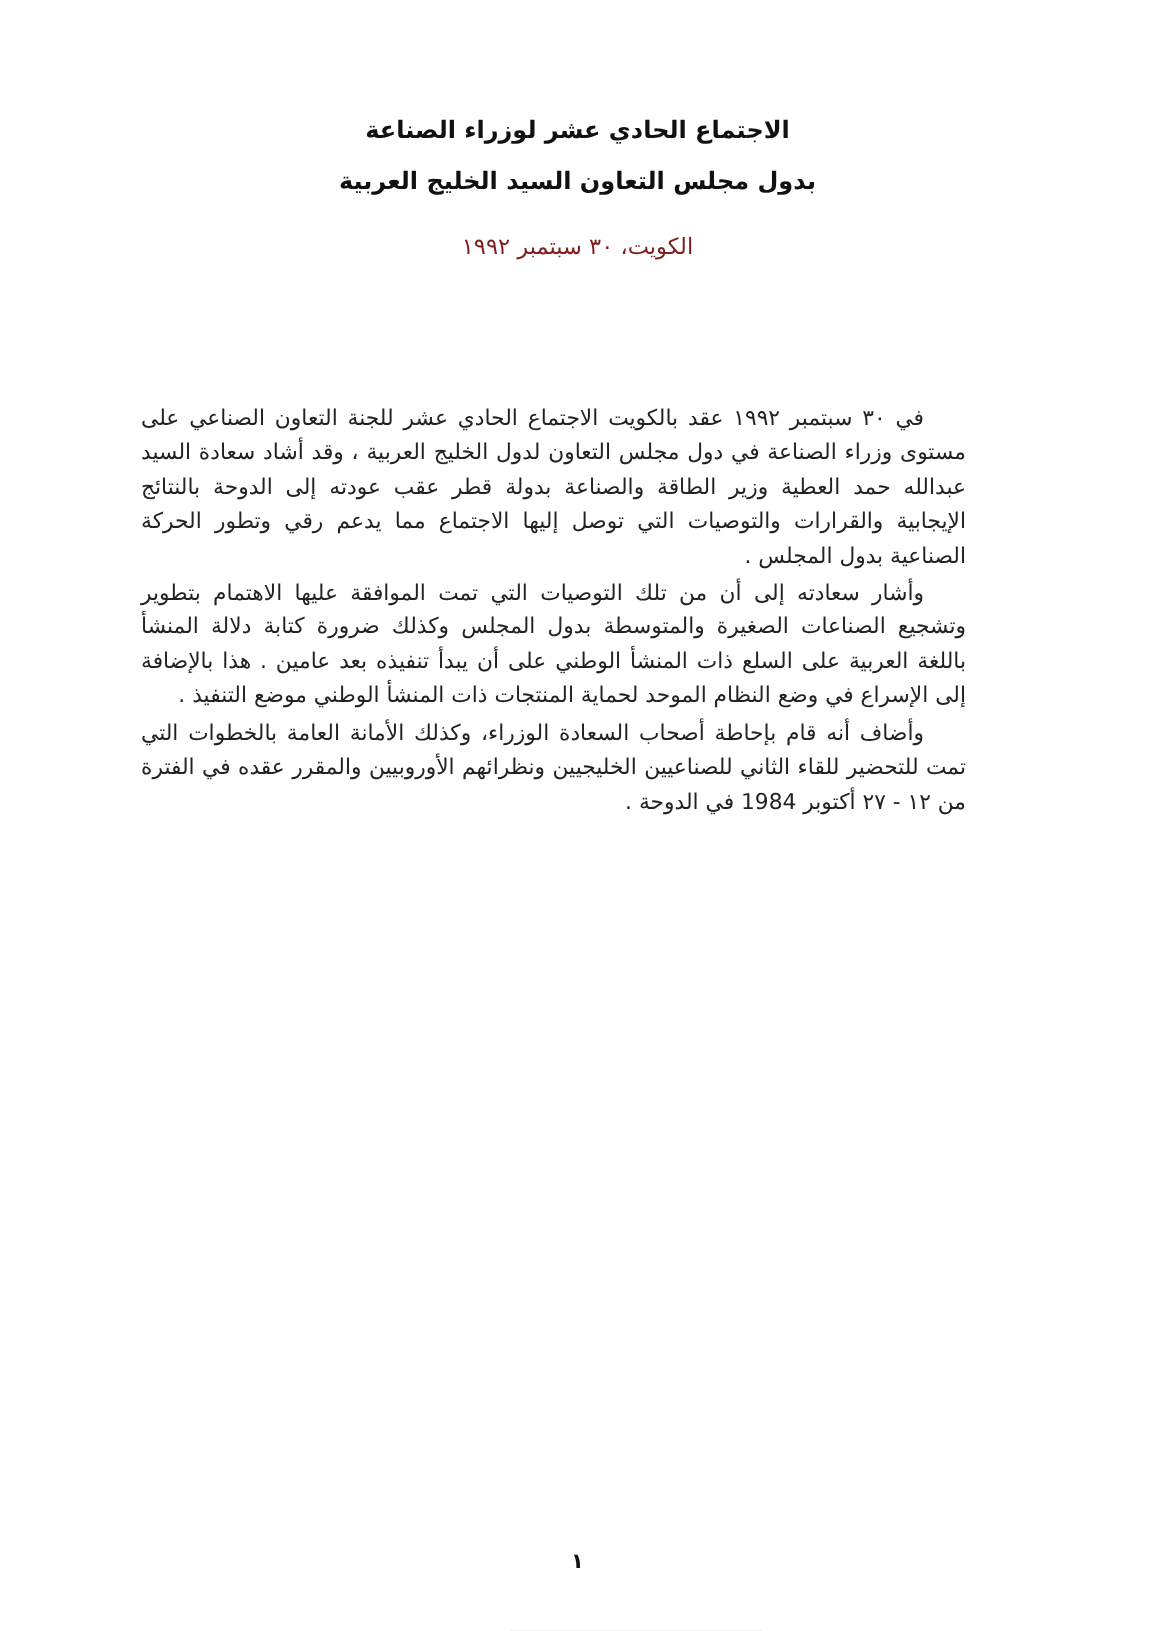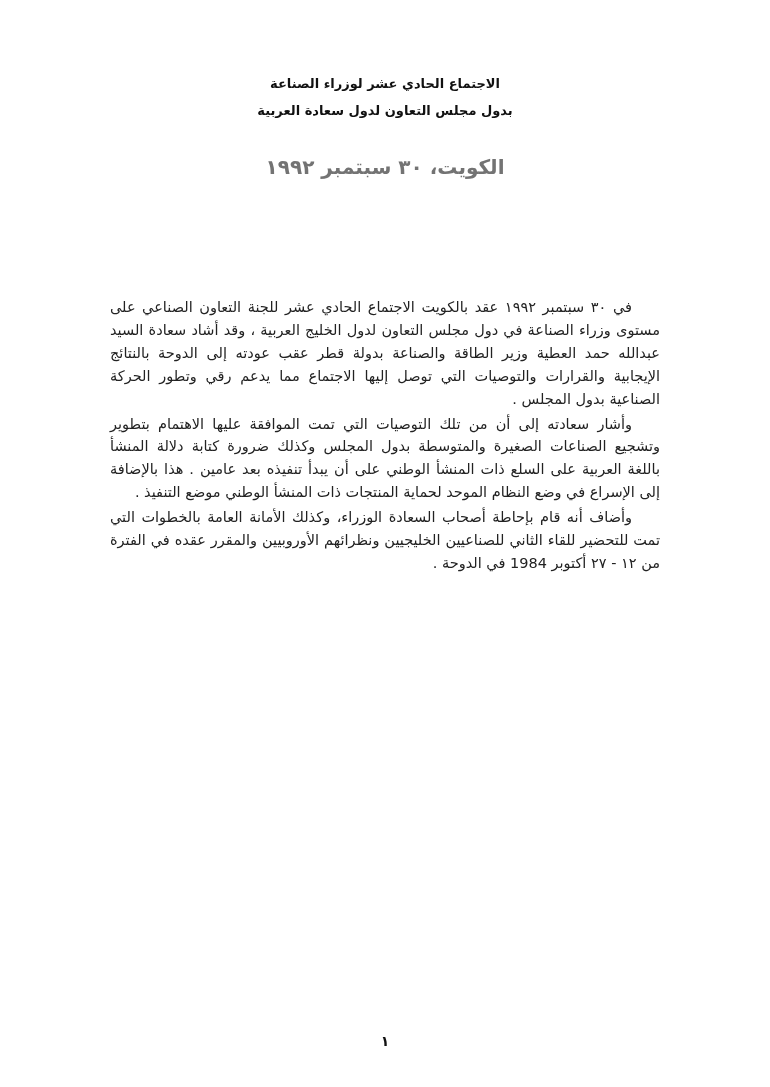--- a/index.html
+++ b/index.html
@@ -20,47 +20,46 @@
     box-sizing: border-box;
   }
   .title-block {
     position: absolute;
     top: 70px;
     left: 0;
     right: 0;
     text-align: center;
   }
   .title-line {
-    font-size: 13px;
+    font-size: 16px;
     font-weight: bold;
     line-height: 2.1;
     color: #111;
   }
   .date-line {
     position: absolute;
     top: 155px;
     left: 0;
     right: 0;
     text-align: center;
-    font-size: 20px;
-    font-weight: bold;
-    color: #737373;
+    font-size: 15px;
+    font-weight: normal;
+    color: #7f1d1d;
     letter-spacing: 1px;
   }
   .body-text {
     position: absolute;
     top: 268px;
-    right: 110px;
+    right: 126px;
     width: 550px;
     text-align: justify;
     text-justify: inter-word;
     font-size: 14.5px;
     line-height: 1.58;
     color: #222;
-    margin-top: 28px;
   }
   .body-text p {
     margin: 0;
     padding: 0;
     text-indent: 28px; 
   }
   .body-text p + p {
     margin-top: 2px;
   }
   .page-number {
@@ -74,21 +73,21 @@
     color: #111;
   }
 </style>
 </head>
 <body>
 
 <div class="page">
 
   <div class="title-block">
     <div class="title-line">الاجتماع الحادي عشر لوزراء الصناعة</div>
-    <div class="title-line">بدول مجلس التعاون لدول سعادة العربية</div>
+    <div class="title-line">بدول مجلس التعاون السيد الخليج العربية</div>
   </div>
 
   <div class="date-line">الكويت، ٣٠ سبتمبر ١٩٩٢</div>
 
   <div class="body-text">
     <p>في ٣٠ سبتمبر ١٩٩٢ عقد بالكويت الاجتماع الحادي عشر للجنة التعاون الصناعي على مستوى وزراء الصناعة في دول مجلس التعاون لدول الخليج العربية ، وقد أشاد سعادة السيد عبدالله حمد العطية وزير الطاقة والصناعة بدولة قطر عقب عودته إلى الدوحة بالنتائج الإيجابية والقرارات والتوصيات التي توصل إليها الاجتماع مما يدعم رقي وتطور الحركة الصناعية بدول المجلس .</p>
     <p>وأشار سعادته إلى أن من تلك التوصيات التي تمت الموافقة عليها الاهتمام بتطوير وتشجيع الصناعات الصغيرة والمتوسطة بدول المجلس وكذلك ضرورة كتابة دلالة المنشأ باللغة العربية على السلع ذات المنشأ الوطني على أن يبدأ تنفيذه بعد عامين . هذا بالإضافة إلى الإسراع في وضع النظام الموحد لحماية المنتجات ذات المنشأ الوطني موضع التنفيذ .</p>
     <p>وأضاف أنه قام بإحاطة أصحاب السعادة الوزراء، وكذلك الأمانة العامة بالخطوات التي تمت للتحضير للقاء الثاني للصناعيين الخليجيين ونظرائهم الأوروبيين والمقرر عقده في الفترة من ١٢ - ٢٧ أكتوبر 1984 في الدوحة .</p>
   </div>
 

